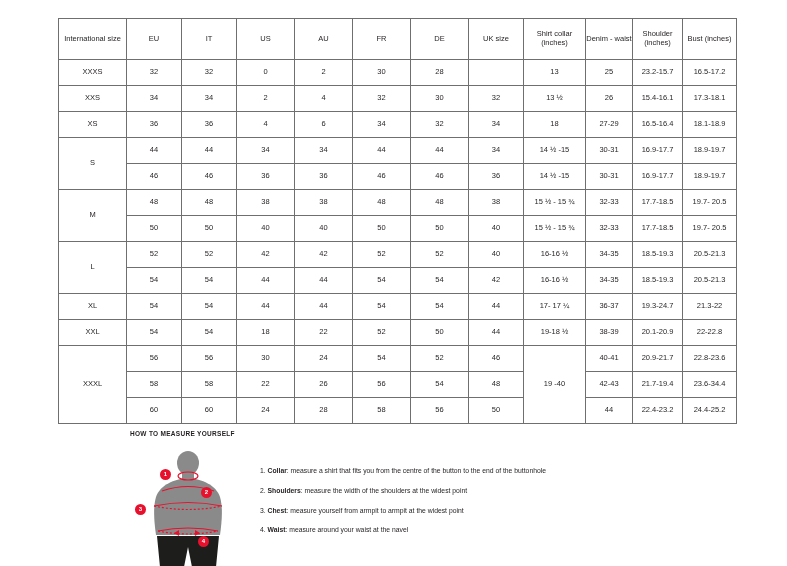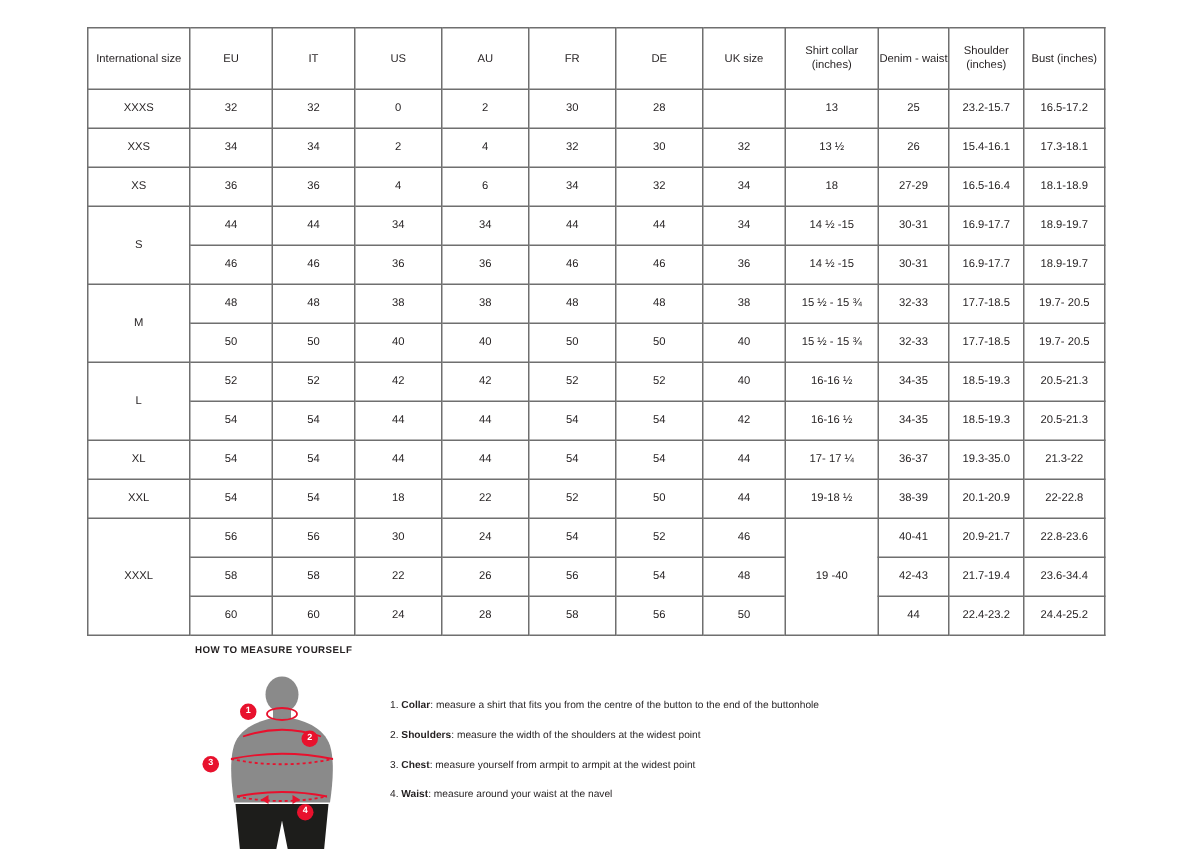--- a/index.html
+++ b/index.html
@@ -276,21 +276,21 @@
           <td>XL</td>
           <td>54</td>
           <td>54</td>
           <td>44</td>
           <td>44</td>
           <td>54</td>
           <td>54</td>
           <td>44</td>
           <td>17- 17 ¼</td>
           <td>36-37</td>
-          <td>19.3-35.0</td>
+          <td>19.3-24.7</td>
           <td>21.3-22</td>
         </tr>
         <tr>
           <td>XXL</td>
           <td>54</td>
           <td>54</td>
           <td>18</td>
           <td>22</td>
           <td>52</td>
           <td>50</td>

